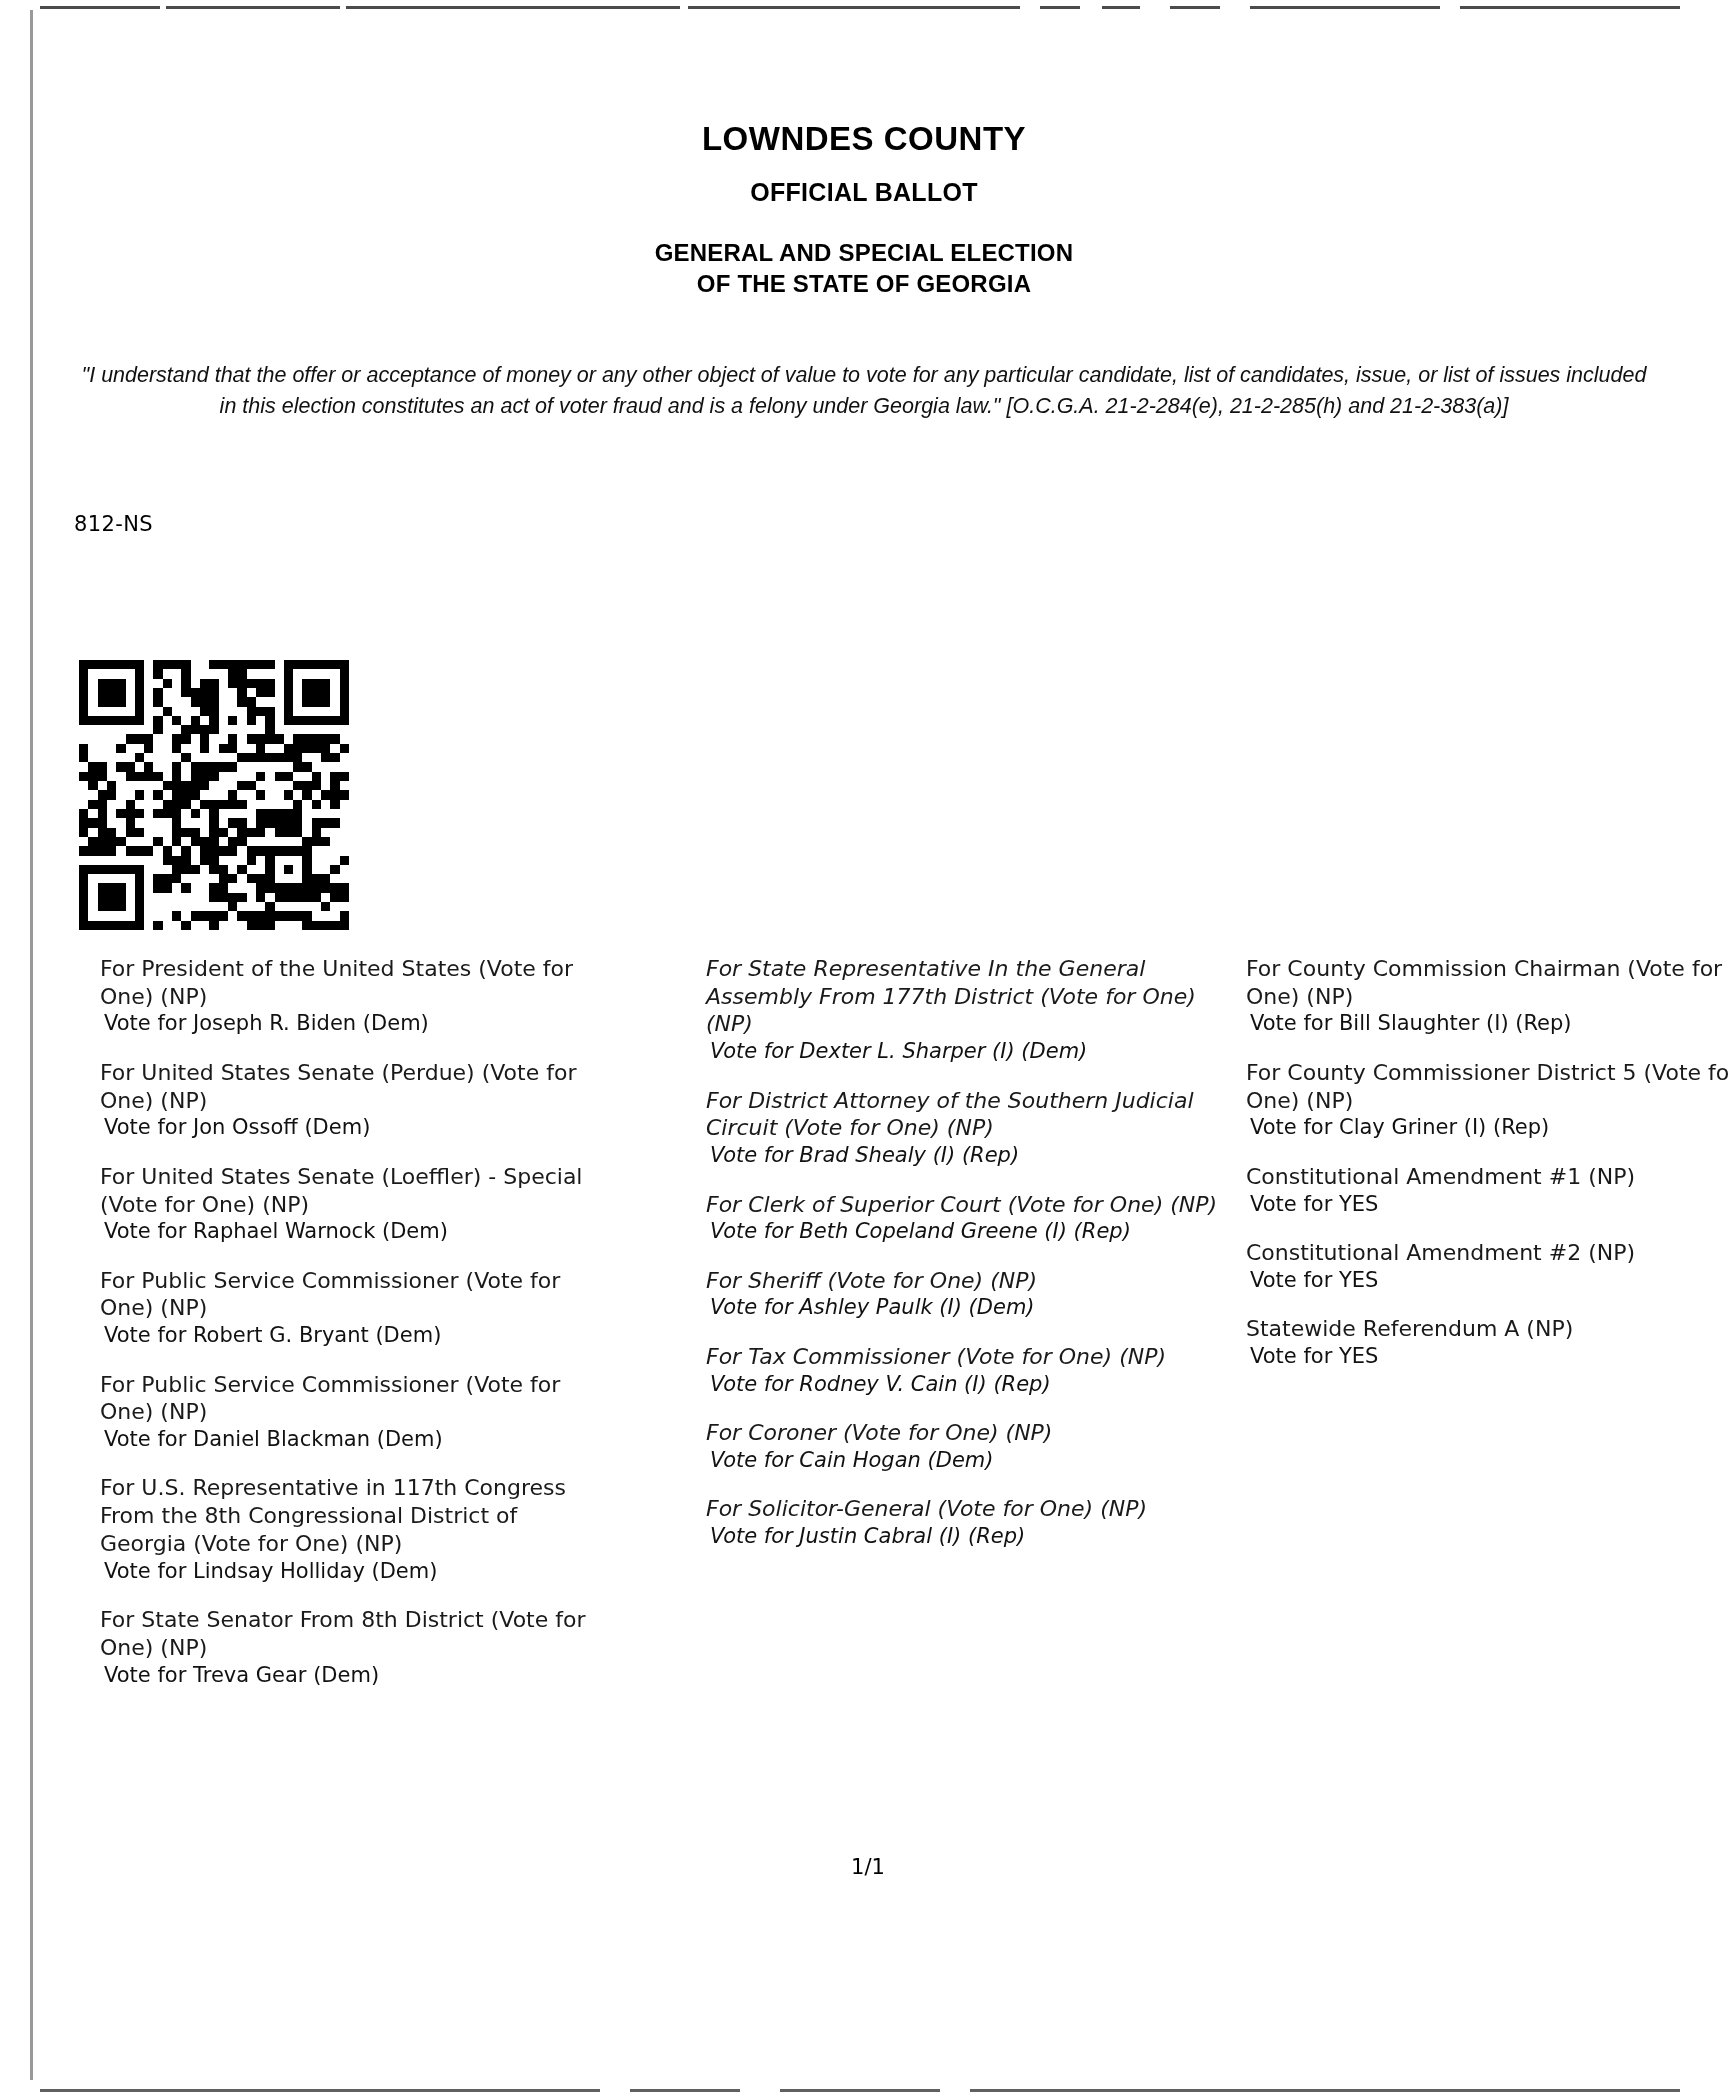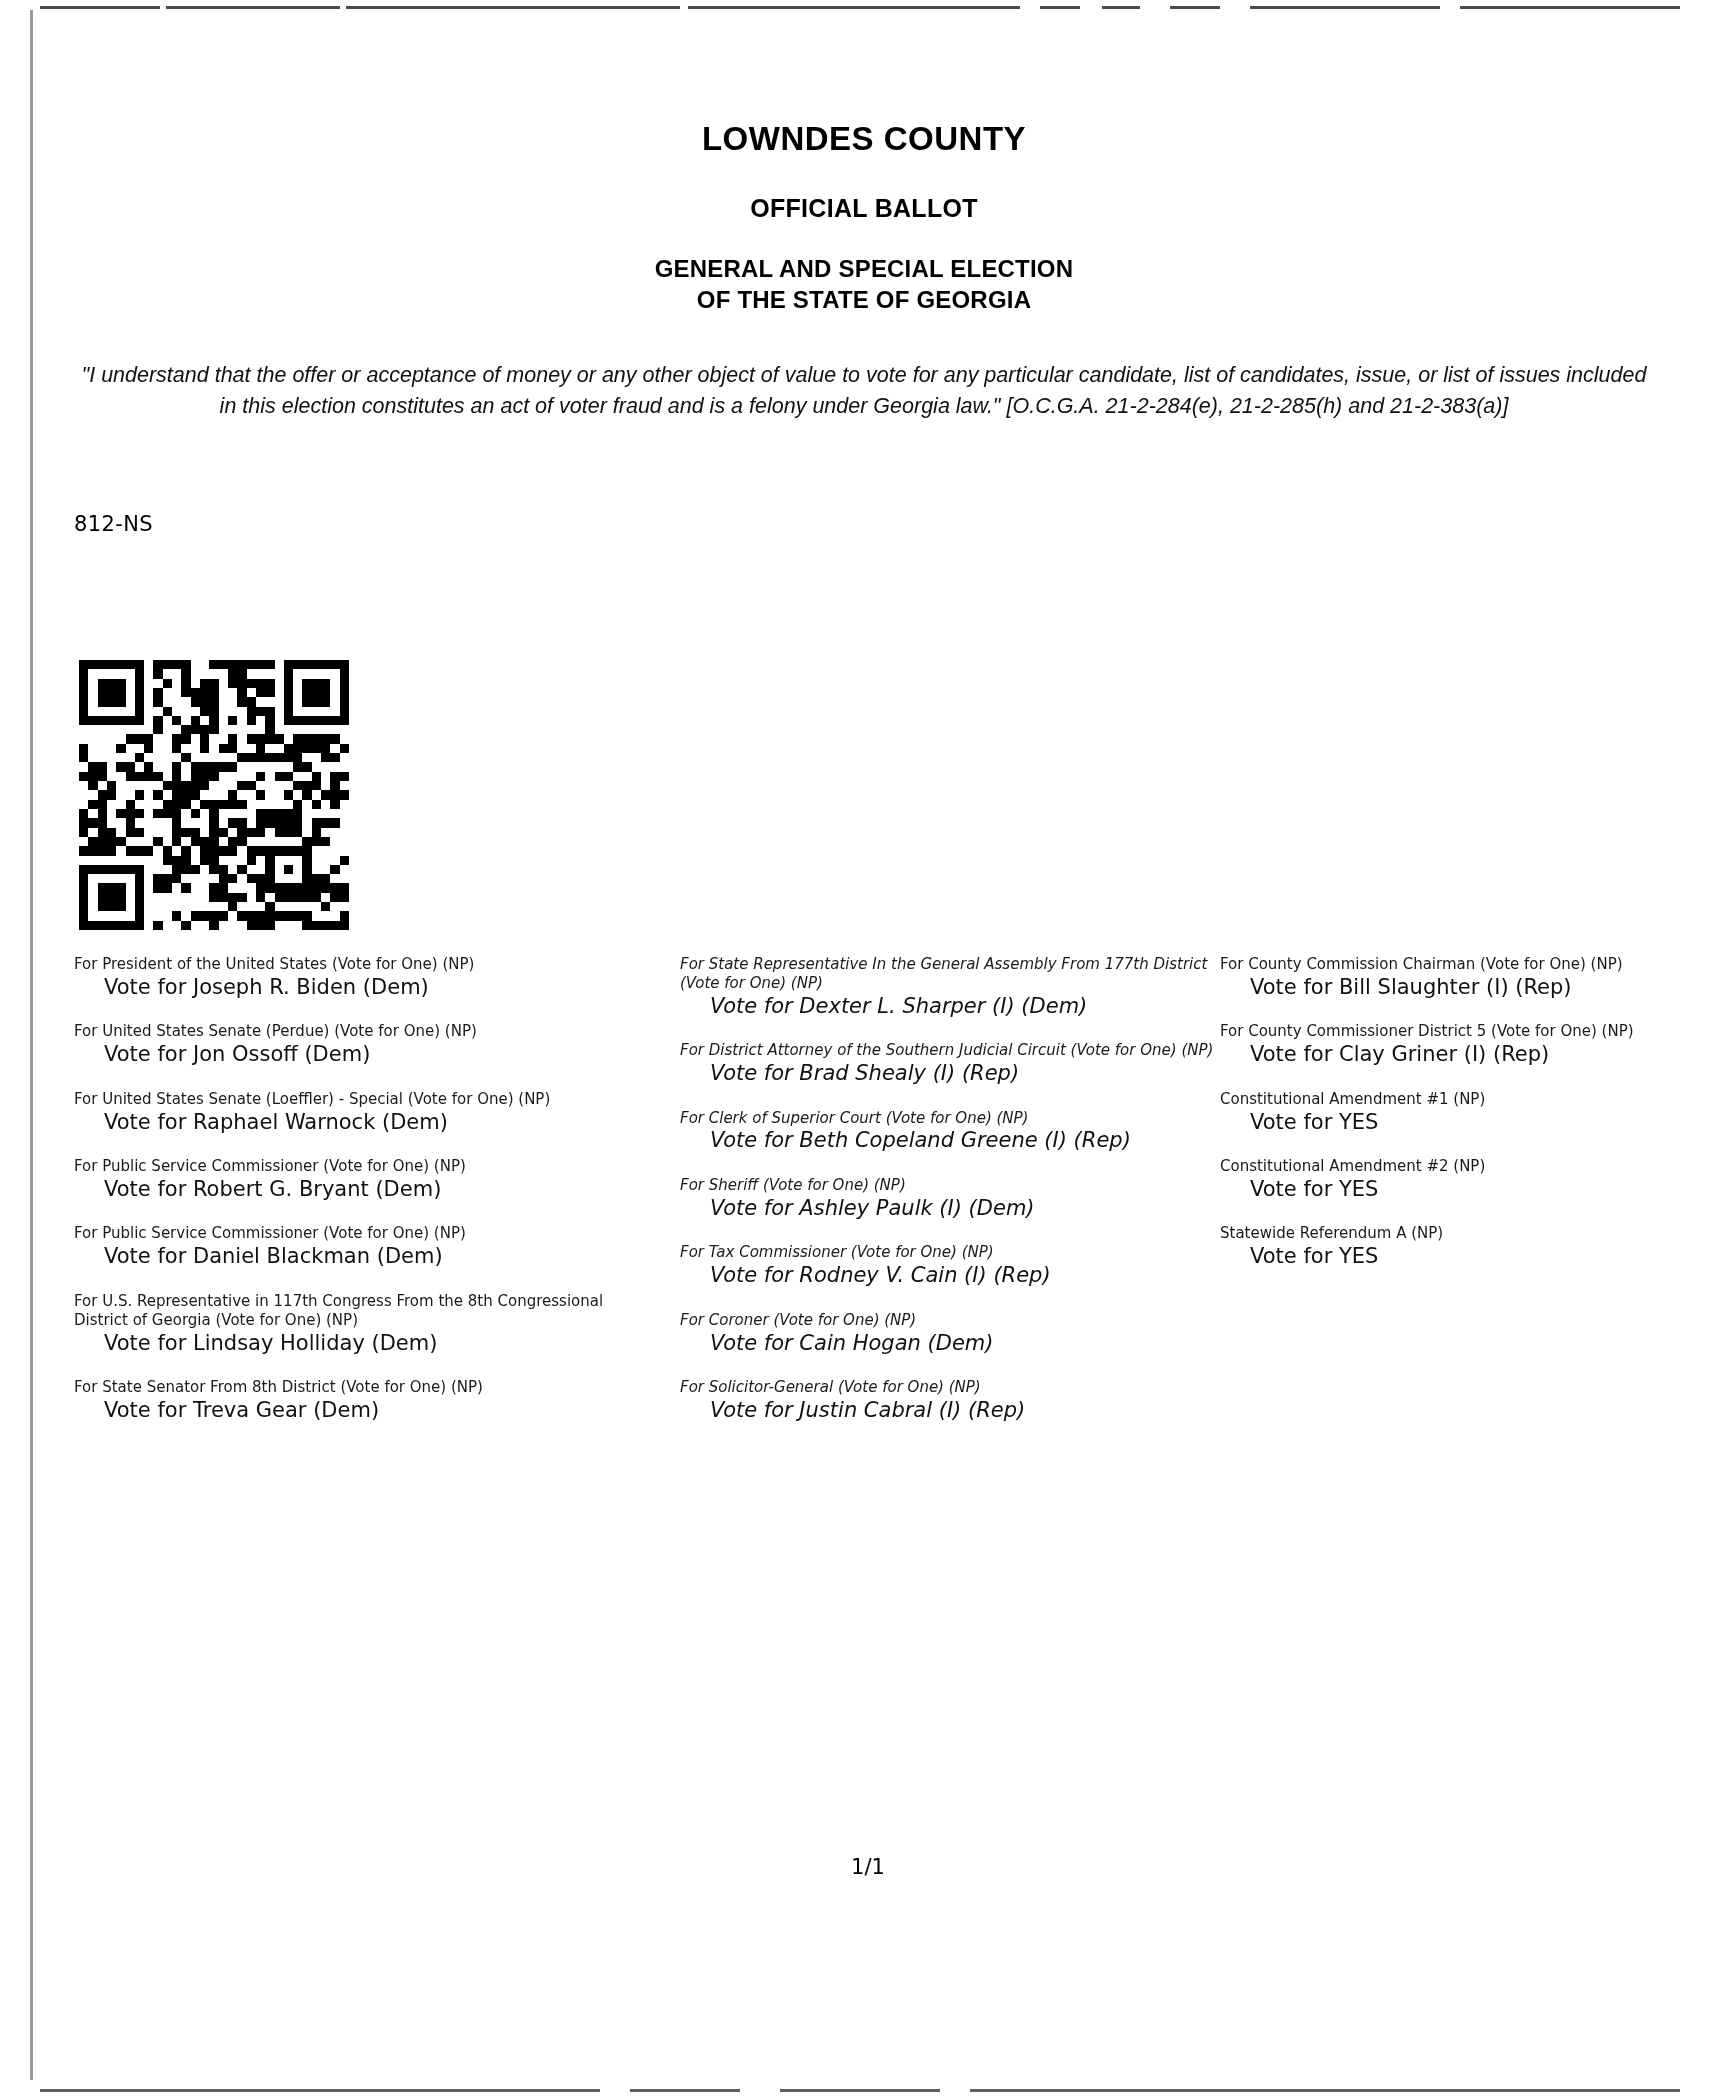--- a/index.html
+++ b/index.html
@@ -75,21 +75,21 @@
   .t-county {
     font-family: "Liberation Sans", sans-serif;
     font-weight: bold;
     font-size: 33px;
     letter-spacing: .5px;
   }
   .t-official {
     font-family: "Liberation Sans", sans-serif;
     font-weight: bold;
     font-size: 25px;
-    margin-top: 36px;
+    margin-top: 20px;
     letter-spacing: .3px;
   }
   .t-general {
     font-family: "Liberation Sans", sans-serif;
     font-weight: bold;
     font-size: 24px;
     margin-top: 30px;
     line-height: 1.30;
     letter-spacing: .2px;
   }
@@ -138,23 +138,24 @@
   }
   .col-1 { left: 4px;   width: 530px; }
   .col-2 { left: 610px; width: 540px; font-style: italic; }
   .col-3 { left: 1150px; width: 530px; }
 
   .contest {
     margin-bottom: 22px;
   }
   .office {
     font-family: "DejaVu Sans", sans-serif;
-    font-size: 15px;
+    font-size: 22px;
     line-height: 1.26;
     color: #1a1a1a;
+    margin-left: 26px;
   }
   .choice {
     font-family: "DejaVu Sans", sans-serif;
     font-size: 21px;
     line-height: 1.26;
     padding-left: 30px;
     text-indent: 0;
     color: #111;
   }
 

